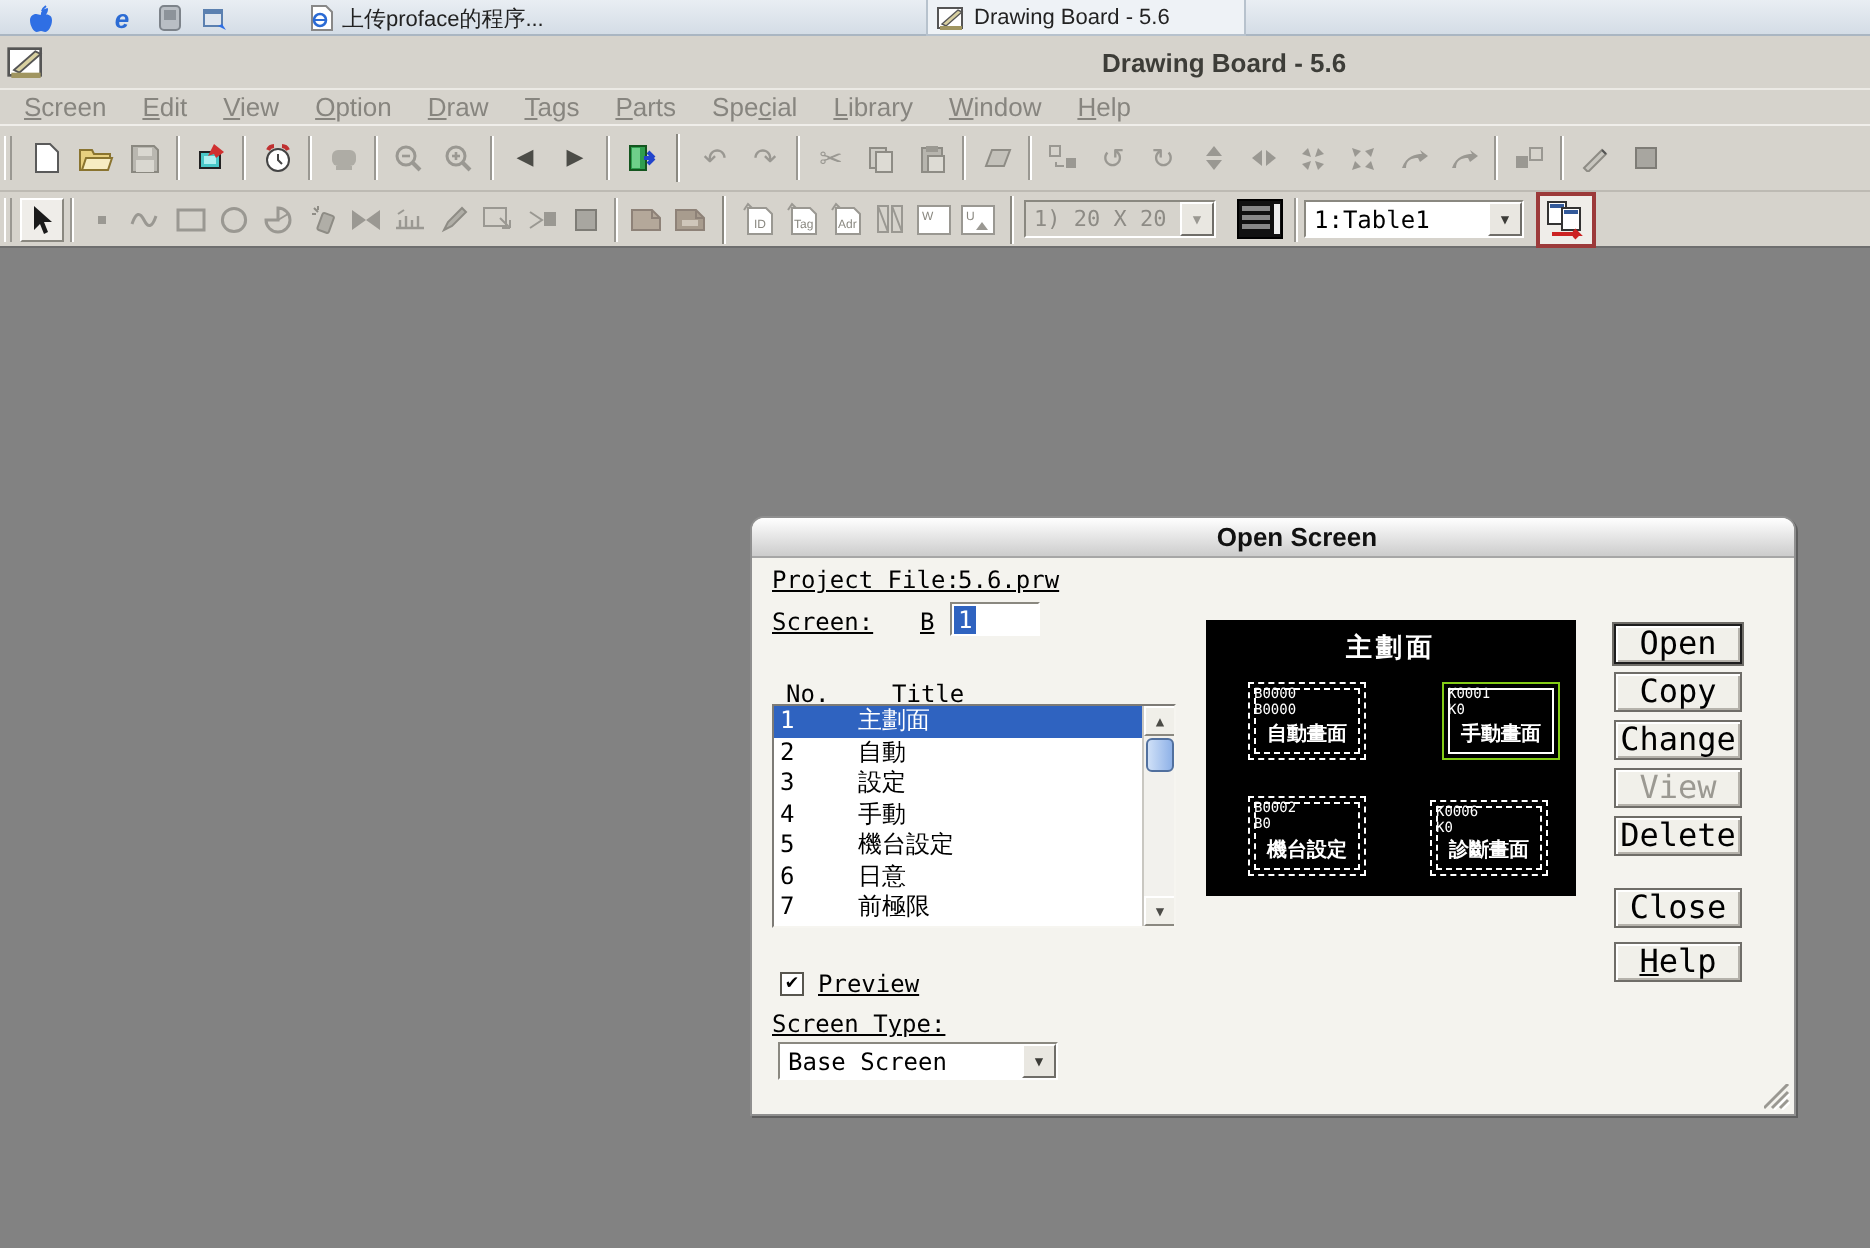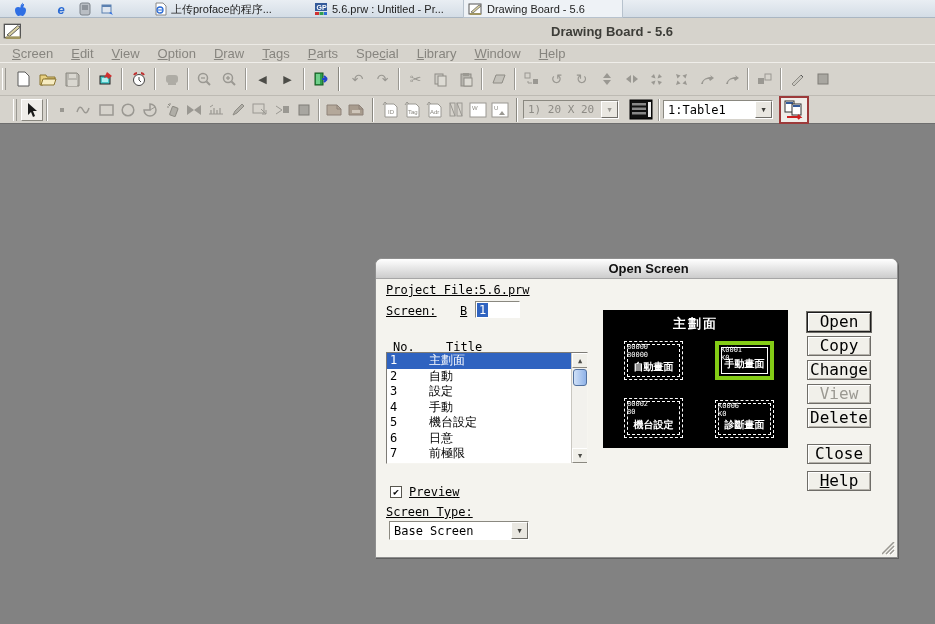--- a/index.html
+++ b/index.html
@@ -20,21 +20,21 @@
   .title-text { position:absolute; left:551px; top:6px; font-size:13px; font-weight:bold; color:#3d3d38; }
   .app-icon { position:absolute; left:3px; top:3px; }
 
   .menubar { position:absolute; left:0; top:45px; width:935px; height:17px; background:#d6d3cc;
     display:flex; align-items:center; padding-left:3px; }
   .mi { font-size:13px; color:#87857f; padding:0 9px; white-space:nowrap; }
   .mi u { text-decoration:underline; }
 
   .toolbar { position:absolute; left:0; width:935px; background:#d6d3cc; display:flex; align-items:center; }
   .toolbar.r1 { top:62px; height:33px; border-top:1px solid #f0eeea; }
-  .toolbar.r2 { top:95px; height:29px; border-top:1px solid #bdbab3; border-bottom:1px solid #6e6e6e;padding-left:11px; }
+  .toolbar.r2 { top:95px; height:29px; border-top:1px solid #bdbab3; border-bottom:1px solid #6e6e6e; }
   .handle { width:4px; height:22px; border-left:1px solid #ffffff; border-right:1px solid #9a9892; margin:0 4px 0 2px; }
   .sep { width:2px; height:22px; border-left:1px solid #9a9892; border-right:1px solid #ffffff; margin:0 3px; }
   .dsep { width:2px; height:24px; border-left:1px solid #8a8880; border-right:1px solid #ffffff; margin:0 5px; }
   .tb { width:25px; height:24px; display:flex; align-items:center; justify-content:center; flex:none; }
   .tb2 { width:22px; height:22px; display:flex; align-items:center; justify-content:center; flex:none; }
   .tb2.active { background:#efede9; border:1px solid; border-color:#ffffff #8a8880 #8a8880 #ffffff; }
   .g { color:#9a9892; font-size:14px; line-height:1; }
   .gd { color:#4c4c47; font-size:11px; line-height:1; }
 
   .combo { height:19px; display:flex; align-items:stretch; border:1px solid; flex:none;
@@ -75,21 +75,21 @@
     display:flex; align-items:center; justify-content:center; font-size:7px; color:#4c4c47; }
   .sthumb { position:absolute; left:1px; top:16px; width:14px; height:17px; border:1px solid #51709e;
     border-radius:3px; background:linear-gradient(90deg,#cfe0f7,#8fb2e8); }
 
   .preview-panel { position:absolute; left:227px; top:51px; width:185px; height:138px; background:#000; }
   .pv-title { position:absolute; top:5px; width:100%; text-align:center; color:#fff; font-weight:bold;
     font-size:13px; letter-spacing:2px; }
   .pv-btn { position:absolute; width:59px; height:39px; }
   .pv-btn.dashed { border:1px dashed #fff; }
   .pv-btn.dashed .inner { position:absolute; inset:2px; border:1px dashed #fff; }
-  .pv-btn.solid { border:4px solid #84cc16; }
+  .pv-btn.solid { border:1px solid #84cc16;margin-left:6px; }
   .pv-btn.solid .inner { position:absolute; inset:2px; border:1px solid #fff; }
   .pv-code { position:absolute; left:2px; top:1px; font-size:7px; line-height:8px; color:#fff;
     font-family:"DejaVu Sans Mono",monospace; }
   .pv-label { position:absolute; left:0; right:0; bottom:5px; text-align:center; color:#fff;
     font-weight:bold; font-size:10px; white-space:nowrap; }
 
   .dbtn { position:absolute; left:431px; width:64px; height:20px; background:#f1f0ea;
     border:1px solid #6f6d68; box-shadow:inset 1px 1px 0 #ffffff, inset -1px -1px 0 #b5b2ab;
     font-size:16px; text-align:center; line-height:18px; color:#000;
     font-family:"DejaVu Sans Mono","Liberation Mono",monospace; }
@@ -135,32 +135,20 @@
 
     <div class="task" style="left:150px;width:158px">
       <span>
         <svg width="13" height="14" viewBox="0 0 13 14">
             <path d="M2 1h7l3 3v9H2z" fill="#fff" stroke="#888"></path>
             <circle cx="6" cy="8" r="3" fill="none" stroke="#2b6bd4" stroke-width="1.3"></circle>
             <path d="M3.5 8h5" stroke="#2b6bd4"></path>
           </svg>
       </span>
       <span>上传proface的程序...</span>
-    </div>
-    <div class="task" style="left:310px;width:150px">
-      <span>
-        <svg width="14" height="14" viewBox="0 0 14 14">
-            <rect x="1" y="1" width="12" height="8" fill="#335a9a"></rect>
-            <text x="2.5" y="8" font-size="7" fill="#fff" font-weight="bold">GP</text>
-            <rect x="1" y="10" width="4" height="3" fill="#d03030"></rect>
-            <rect x="5.5" y="10" width="4" height="3" fill="#2f9e4f"></rect>
-            <rect x="10" y="10" width="3" height="3" fill="#2b6bd4"></rect>
-          </svg>
-      </span>
-      <span>5.6.prw : Untitled - Pr...</span>
     </div>
     <div class="task active" style="left:463px;width:160px">
       <span>
         <svg width="15" height="14" viewBox="0 0 15 14">
             <rect x="1" y="2" width="12" height="10" fill="#fff" stroke="#555"></rect>
             <path d="M3 10l8-7 2 1-8 7z" fill="#d8d0a0" stroke="#555" stroke-width=".7"></path>
             <path d="M2 12h11" stroke="#a09560" stroke-width="2"></path>
           </svg>
       </span>
       <span>Drawing Board - 5.6</span>

